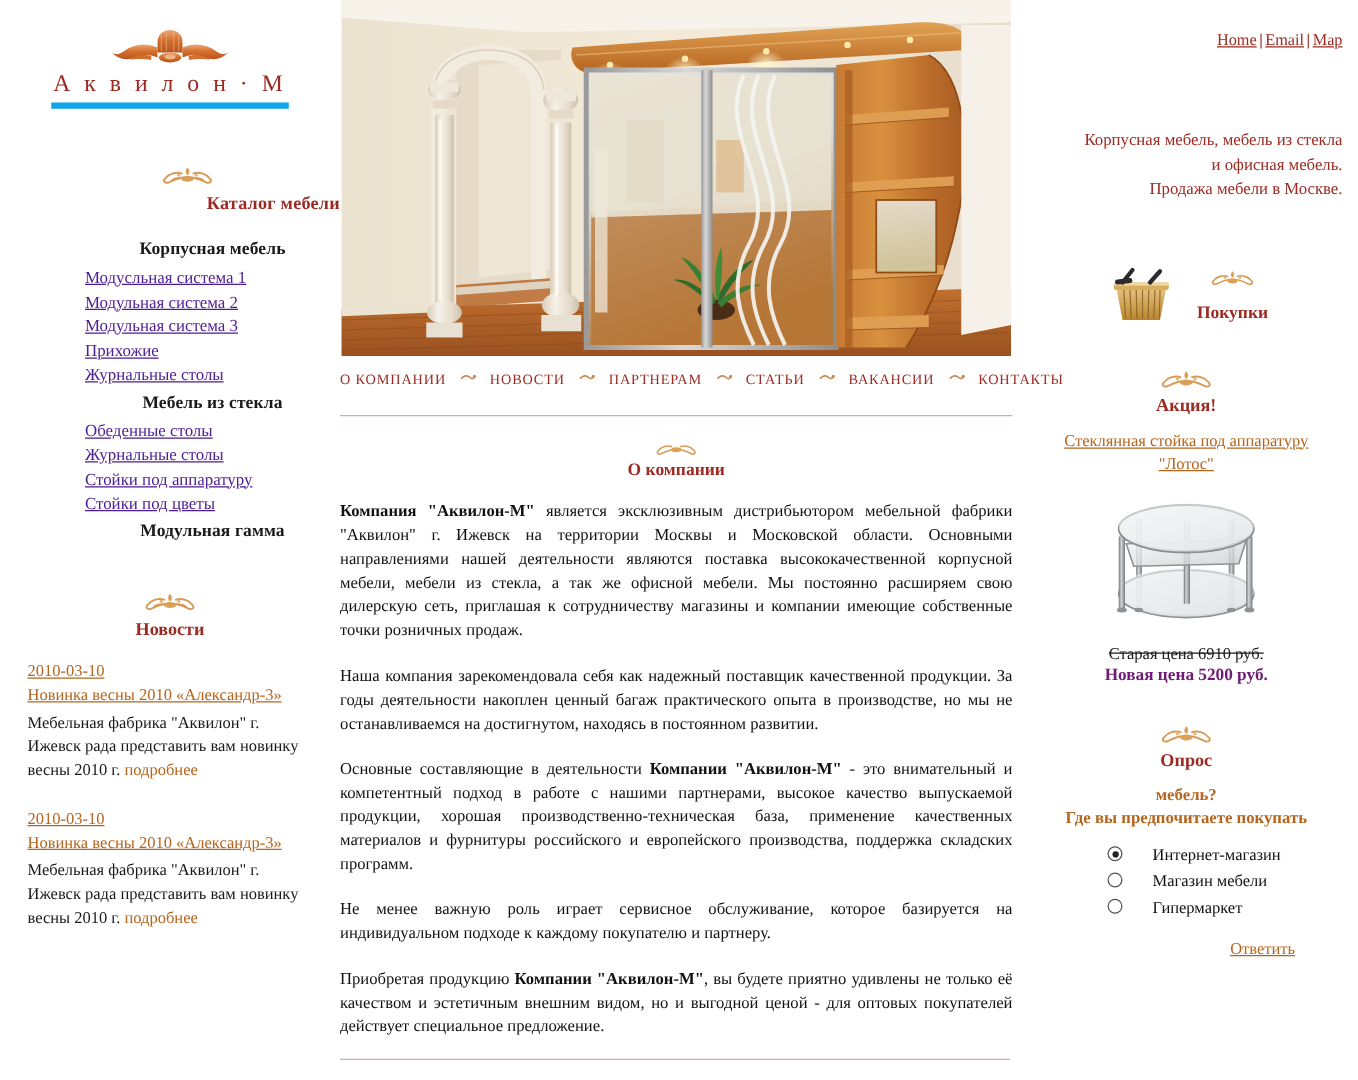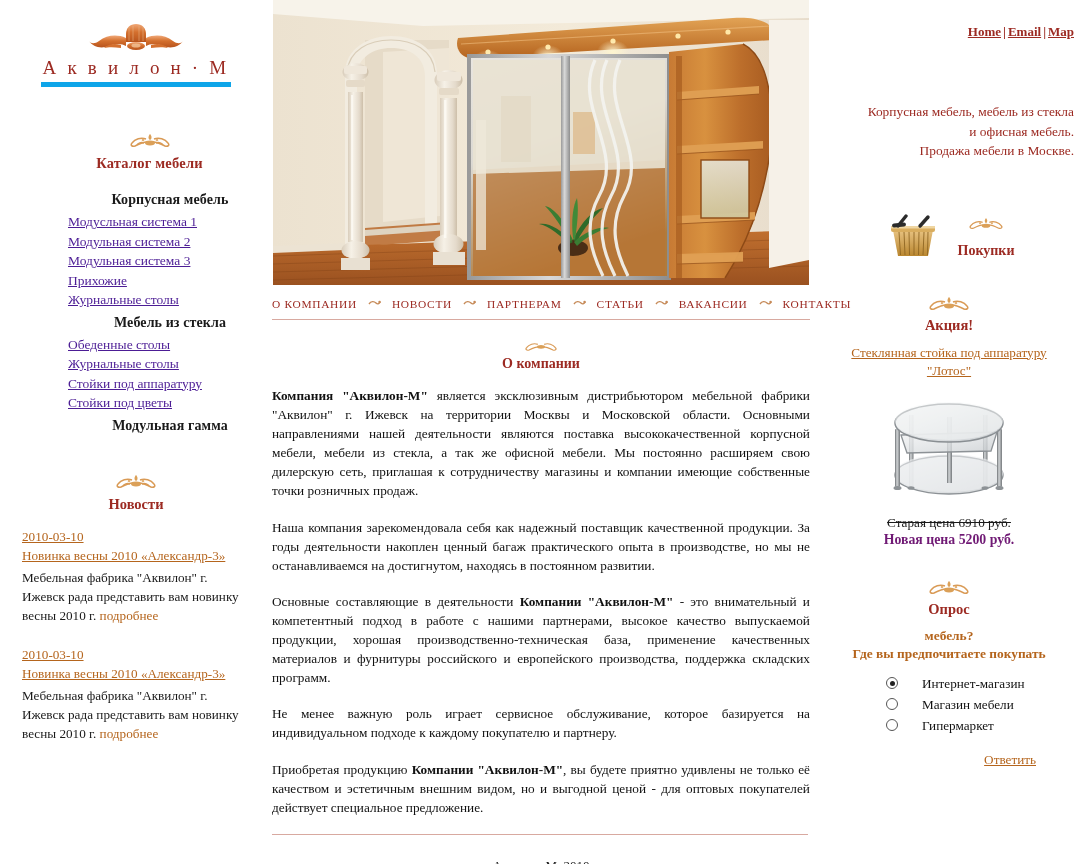--- a/index.html
+++ b/index.html
@@ -29,21 +29,21 @@
     font-family: "Liberation Serif", serif;
     font-size: 19px; color: #9c2a22;
     letter-spacing: 3.2px;
     display: inline-block;
     padding: 0 2px 3px;
     border-bottom: 5px solid #0ea5e9;
     white-space: nowrap;
   }
   .orn-sm { display: block; margin: 0 auto; }
 
-  .cat-block { margin-top: 44px; text-align: center; margin-left: 27px; }
+  .cat-block { margin-top: 44px; text-align: right; margin-left: 27px; }
   .cat-title {
     font-size: 14.5px; font-weight: bold; color: #9c2a22;
     margin-top: 4px; letter-spacing: .2px;
   }
   .nav-list { margin-top: 20px; text-align: left; padding-left: 68px; }
   .nav-head {
     font-size: 14px; font-weight: bold; color: #1a1a1a;
     margin: 5px 0 4px; letter-spacing: .1px; text-align: center;
   }
   .nav-head.first { margin-top: 0; }
@@ -76,21 +76,21 @@
     position: absolute; left: 272px; top: 0;
     width: 540px; height: 864px;
   }
   .hero {
     position: relative; width: 536px; height: 285px;
     margin-left: 1px; overflow: hidden; background: #ffffff;
   }
 
   .nav-bar {
     margin: 9px 2px 0 0;
-    padding-bottom: 7px;
+    padding-bottom: 20px;
     border-bottom: 1px solid #d8a9a0;
     text-align: center;
     white-space: nowrap;
   }
   .nav-item {
     font-size: 11.4px; color: #9c2a22;
     letter-spacing: .7px; cursor: pointer;
     text-decoration: none;
   }
   .nav-sep { display: inline-block; margin: 0 7px; vertical-align: 1px; }
@@ -117,21 +117,21 @@
   }
 
   
   .col-right {
     position: absolute; left: 812px; top: 0;
     width: 274px; height: 864px;
     padding: 24px 12px 0 12px;
   }
   .top-links { text-align: right; font-size: 13px; }
   .top-link {
-    color: #9c2a22; font-weight: bold;
+    color: #9c2a22; font-weight: normal;
     text-decoration: underline; cursor: pointer;
   }
   .top-sep { color: #9c2a22; font-weight: bold; margin: 0 2px; }
 
   .tagline {
     margin-top: 62px; text-align: right;
     font-size: 13.4px; line-height: 19.5px;
     color: #9c2a22;
   }
 

